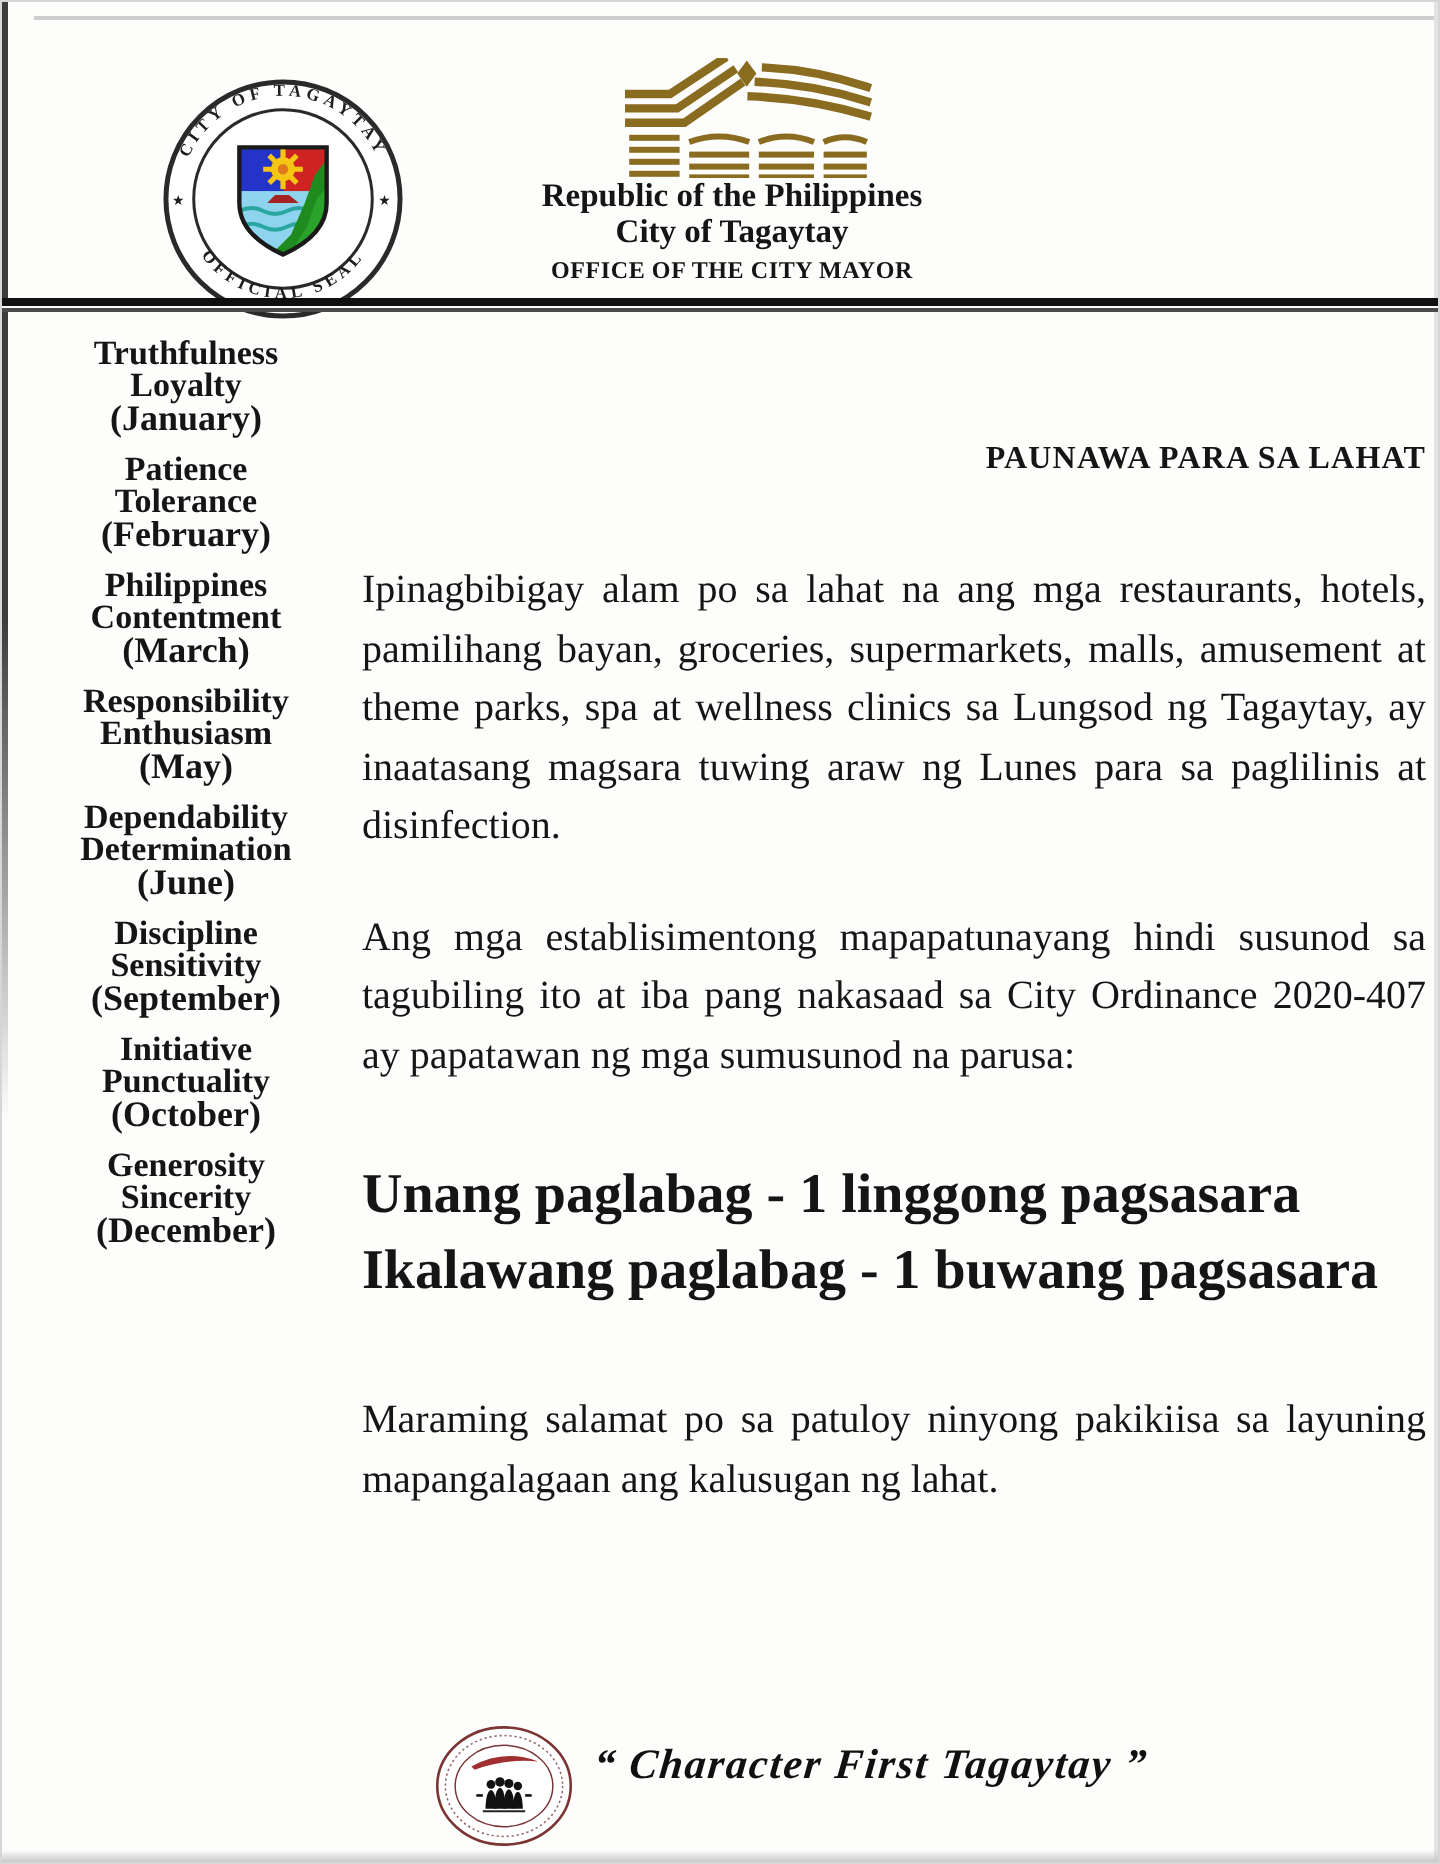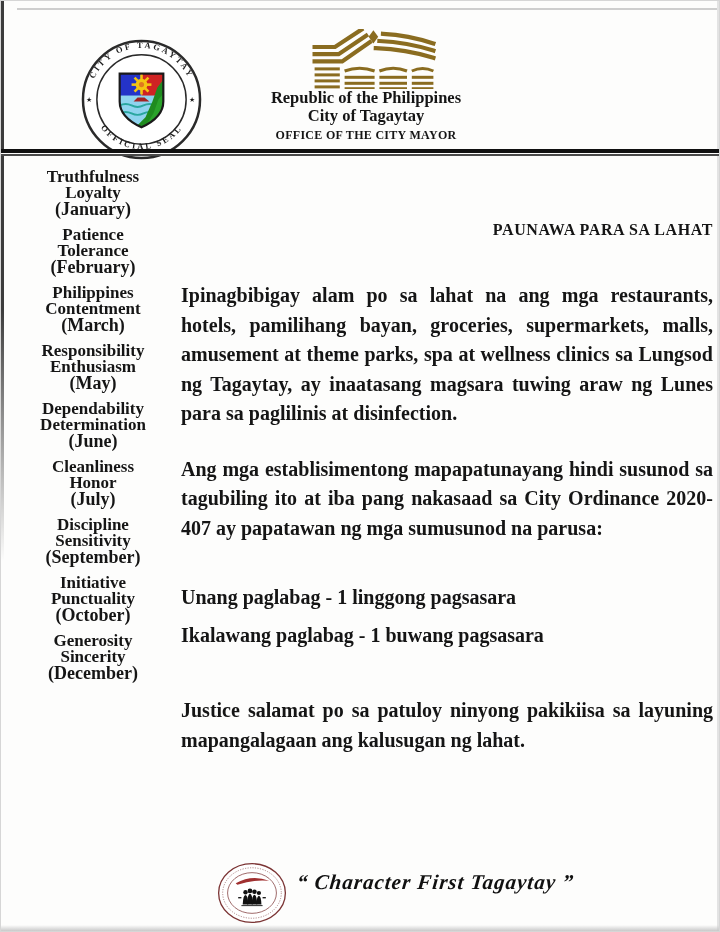--- a/index.html
+++ b/index.html
@@ -29,24 +29,24 @@
 
   
   .sidebar{position:absolute;left:18px;top:168px;width:148px;display:flex;flex-direction:column;gap:10px;
     text-align:center;font-weight:bold;}
   .vgroup .v{font-size:17px;line-height:16px;}
   .vgroup .m{font-size:18px;line-height:16px;}
 
   
   .content{position:absolute;left:180px;top:160px;width:532px;}
   .content h1{margin:60px 0 0 0;text-align:right;font-size:16px;letter-spacing:.6px;font-weight:bold;}
-  .content p{margin:0;font-size:20px;line-height:29.5px;font-weight:bold;text-align:justify;}
+  .content p{margin:0;font-size:20px;line-height:29.5px;font-weight:normal;text-align:justify;}
   .content .p1{margin-top:42px;}
   .content .p2{margin-top:26px;}
-  .content .pen{margin-top:40px;font-size:20px;font-weight:bold;line-height:29px;}
+  .content .pen{margin-top:40px;font-size:28px;font-weight:bold;line-height:29px;}
   .content .pen2{margin-top:9px;}
   .content .p3{margin-top:46px;}
 
   
   .footer-seal{position:absolute;left:210px;top:857px;width:82px;height:70px;}
   .motto{position:absolute;left:296px;top:869px;font-size:21px;font-weight:bold;font-style:italic;
     letter-spacing:1px;transform:skewX(-6deg);color:#101010;white-space:nowrap;}
 </style>
 </head>
 <body>
@@ -161,25 +161,20 @@
       <div class="v">Responsibility</div>
       <div class="v">Enthusiasm</div>
       <div class="m">(May)</div>
     </div>
     <div class="vgroup">
       <div class="v">Dependability</div>
       <div class="v">Determination</div>
       <div class="m">(June)</div>
     </div>
     <div class="vgroup">
-      <div class="v">Cleanliness</div>
-      <div class="v">Honor</div>
-      <div class="m">(July)</div>
-    </div>
-    <div class="vgroup">
       <div class="v">Discipline</div>
       <div class="v">Sensitivity</div>
       <div class="m">(September)</div>
     </div>
     <div class="vgroup">
       <div class="v">Initiative</div>
       <div class="v">Punctuality</div>
       <div class="m">(October)</div>
     </div>
     <div class="vgroup">
@@ -188,21 +183,21 @@
       <div class="m">(December)</div>
     </div>
   </aside>
 
   <main class="content">
     <h1>PAUNAWA PARA SA LAHAT</h1>
     <p class="p1">Ipinagbibigay alam po sa lahat na ang mga restaurants, hotels, pamilihang bayan, groceries, supermarkets, malls, amusement at theme parks, spa at wellness clinics sa Lungsod ng Tagaytay, ay inaatasang magsara tuwing araw ng Lunes para sa paglilinis at disinfection.</p>
     <p class="p2">Ang mga establisimentong mapapatunayang hindi susunod sa tagubiling ito at iba pang nakasaad sa City Ordinance 2020-407 ay papatawan ng mga sumusunod na parusa:</p>
     <div class="pen">Unang paglabag - 1 linggong pagsasara</div>
     <div class="pen pen2">Ikalawang paglabag - 1 buwang pagsasara</div>
-    <p class="p3">Justice salamat po sa patuloy ninyong pakikiisa sa layuning mapangalagaan ang kalusugan ng lahat.</p>
+    <p class="p3">Maraming salamat po sa patuloy ninyong pakikiisa sa layuning mapangalagaan ang kalusugan ng lahat.</p>
   </main>
 
   <svg class="footer-seal" viewBox="0 0 100 86">
     <ellipse cx="50" cy="43" rx="41" ry="36" fill="#ffffff" stroke="#7b3434" stroke-width="1.6"></ellipse>
     <ellipse cx="50" cy="43" rx="36" ry="31" fill="none" stroke="#9b6b6b" stroke-width="1" stroke-dasharray="1.4,1.7"></ellipse>
     <ellipse cx="50" cy="43" rx="30" ry="25" fill="none" stroke="#7b3434" stroke-width="0.9"></ellipse>
     <path d="M30,31 Q50,20 71,28 Q52,26 32,33 Z" fill="#a03030"></path>
     <g fill="#111111">
       <circle cx="42" cy="42" r="2.7"></circle>
       <path d="M38.6,57 Q39,46 42,45.5 Q45,46 45.4,57 Z"></path>

